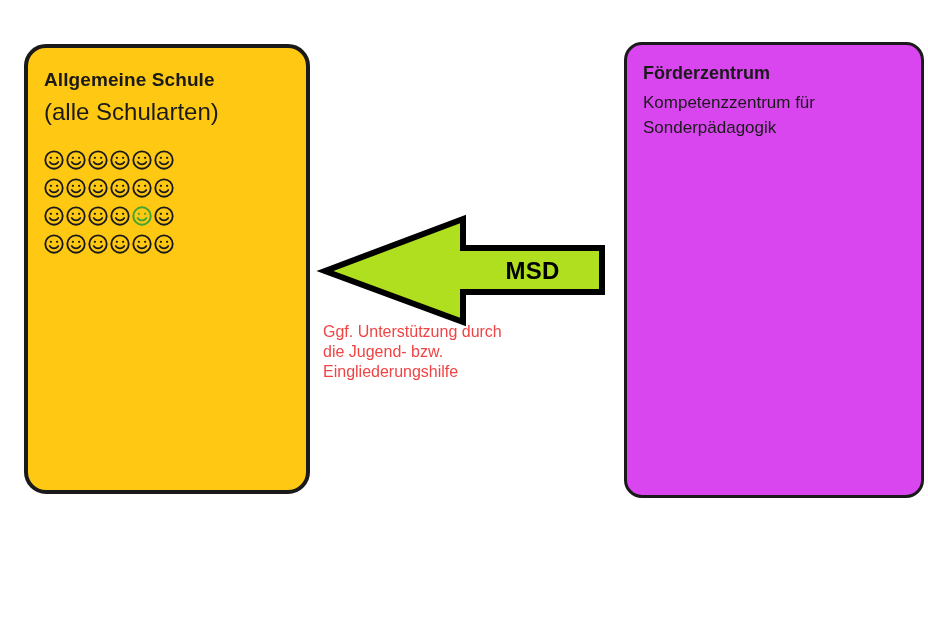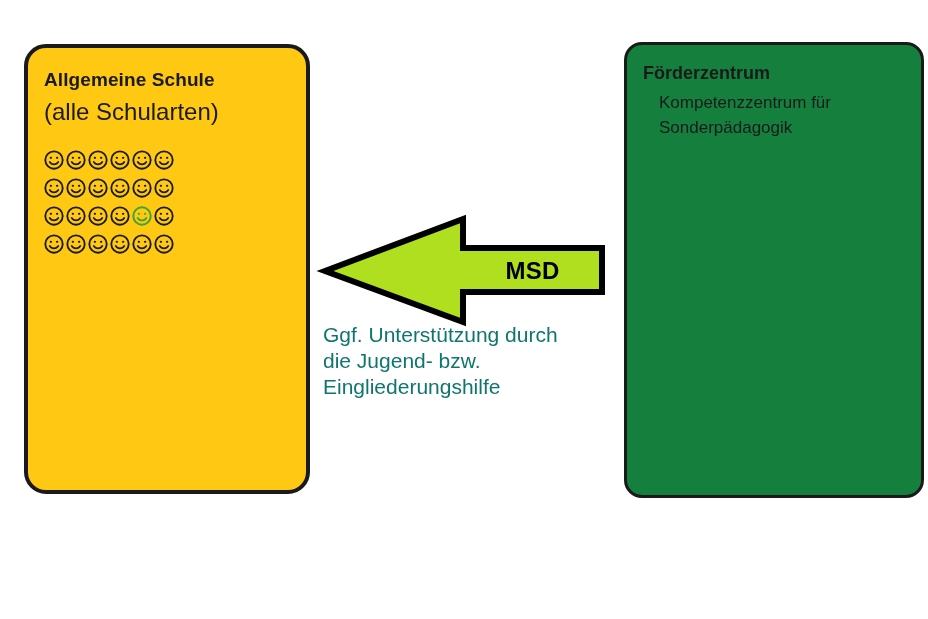--- a/index.html
+++ b/index.html
@@ -85,21 +85,21 @@
     white-space: nowrap;
   }
 
   
   .center-box {
     position: absolute;
     left: 624px;
     top: 42px;
     width: 300px;
     height: 456px;
-    background: #15803d;
+    background: #d946ef;
     border: 3.5px solid #1a1a1a;
     border-radius: 18px;
     box-sizing: border-box;
   }
 
   .center-title {
     position: absolute;
     left: 16px;
     top: 18px;
     font-size: 18px;
@@ -109,21 +109,20 @@
   }
 
   .center-subtitle {
     position: absolute;
     left: 16px;
     top: 45px;
     font-size: 17px;
     line-height: 25px;
     color: #1a1a1a;
     white-space: pre-line;
-    margin-left: 16px;
   }
 
   
   .arrow-layer {
     position: absolute;
     left: 0;
     top: 0;
     width: 928px;
     height: 619px;
     pointer-events: none;
@@ -139,23 +138,23 @@
     font-weight: bold;
     color: #000000;
     letter-spacing: 0.3px;
   }
 
   
   .arrow-caption {
     position: absolute;
     left: 323px;
     top: 322px;
-    font-size: 21px;
-    line-height: 26px;
-    color: #0f766e;
+    font-size: 16px;
+    line-height: 20px;
+    color: #ef4444;
     white-space: pre-line;
   }
 </style>
 </head>
 <body>
 
 <div class="canvas">
 
   <div class="school-box">
 

